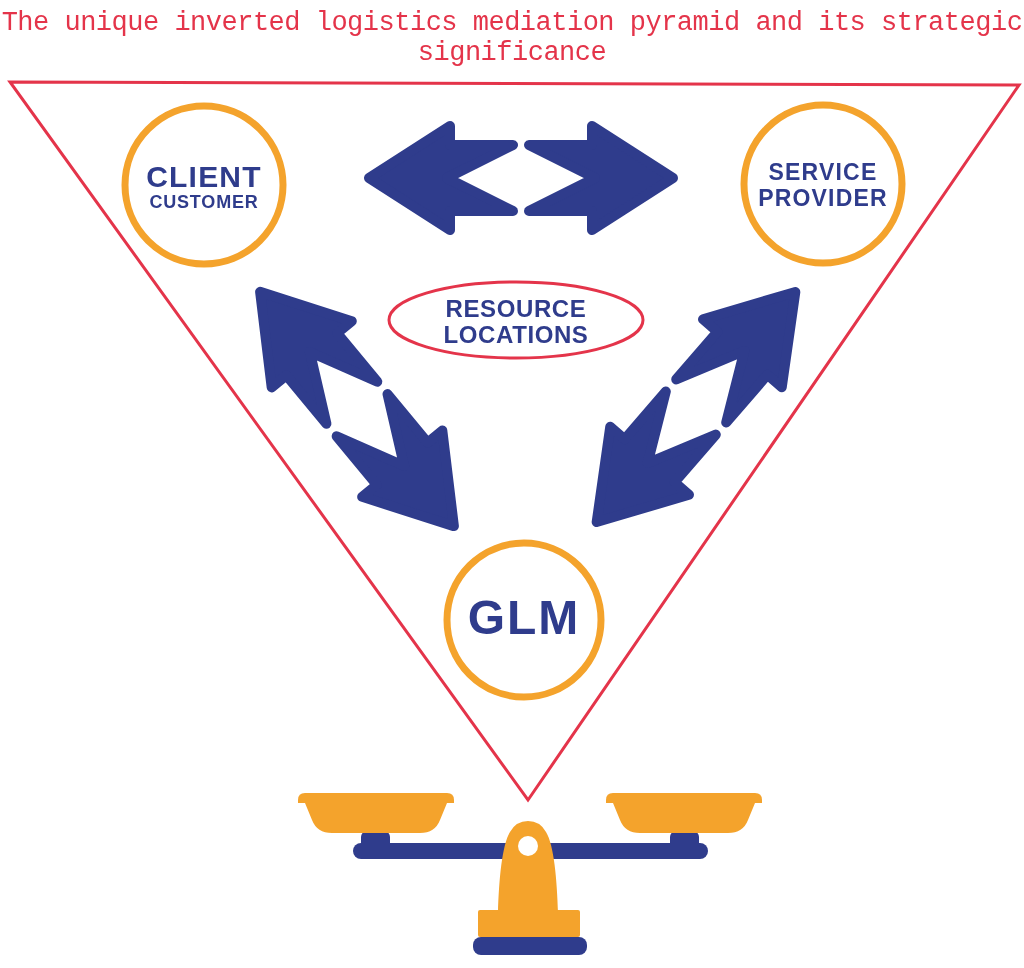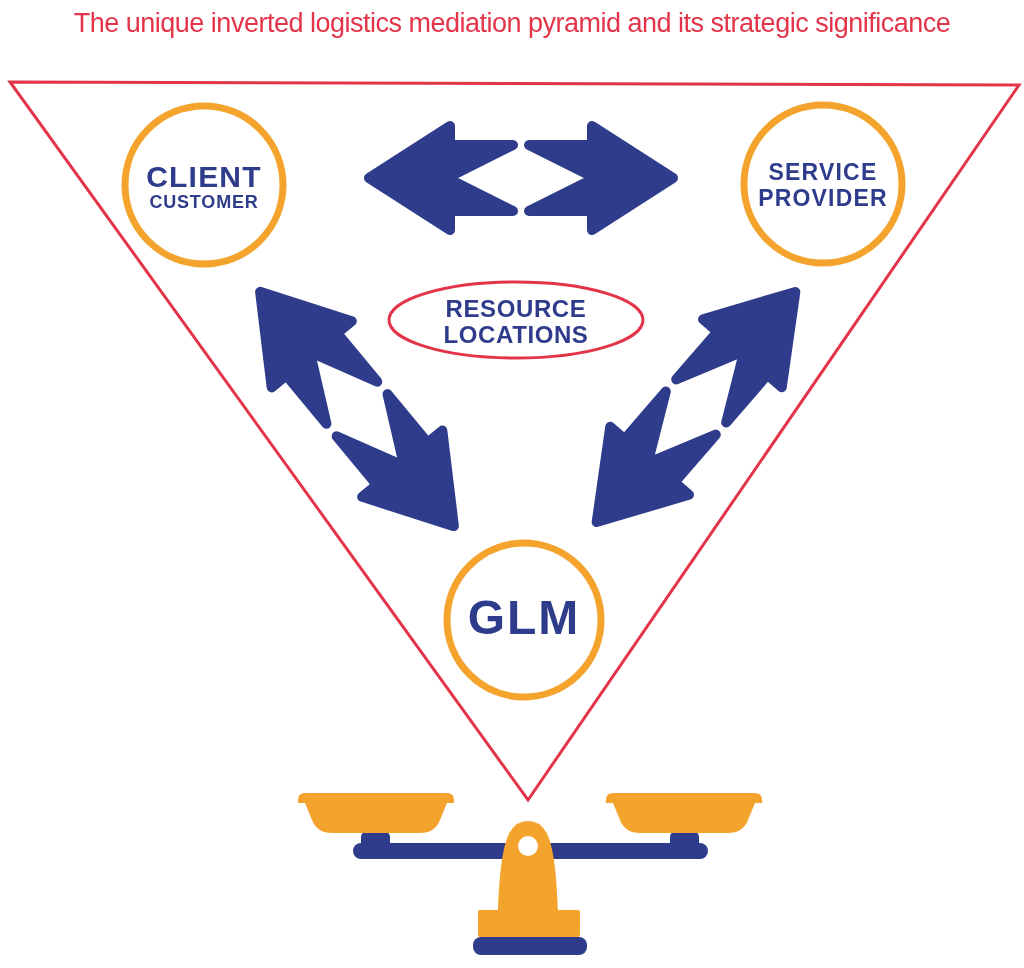--- a/index.html
+++ b/index.html
@@ -1,19 +1,19 @@
 <!DOCTYPE html>
 <html style="--navy: #2F3C8C; --orange: #F4A32C; --red: #E4344A; --background: #FFFFFF;"><head>
 <meta charset="utf-8">
 <style>
   html,body { margin:0; padding:0; background:#ffffff; }
   #stage { position:relative; width:1024px; height:968px; background:var(--background); overflow:hidden; }
   #title {
     position:absolute; top:8px; left:0; width:100%;
-    text-align:center; font-family:Liberation Sans, sans-serif;
+    text-align:center; font-family:Liberation Mono, monospace;
     font-size:27px; letter-spacing:-0.5px; color:var(--red);
   }
   svg { position:absolute; top:0; left:0; }
   .triangle { fill:none; stroke:var(--red); stroke-width:3; }
   .arrow { fill:var(--navy); stroke:var(--navy); stroke-width:10; stroke-linejoin:round; }
   .node-circle { fill:#ffffff; stroke:var(--orange); stroke-width:7; }
   .ellipse { fill:#ffffff; stroke:var(--red); stroke-width:3; }
   .navy { fill:var(--navy); }
   .orange { fill:var(--orange); }
   .white { fill:#ffffff; }

